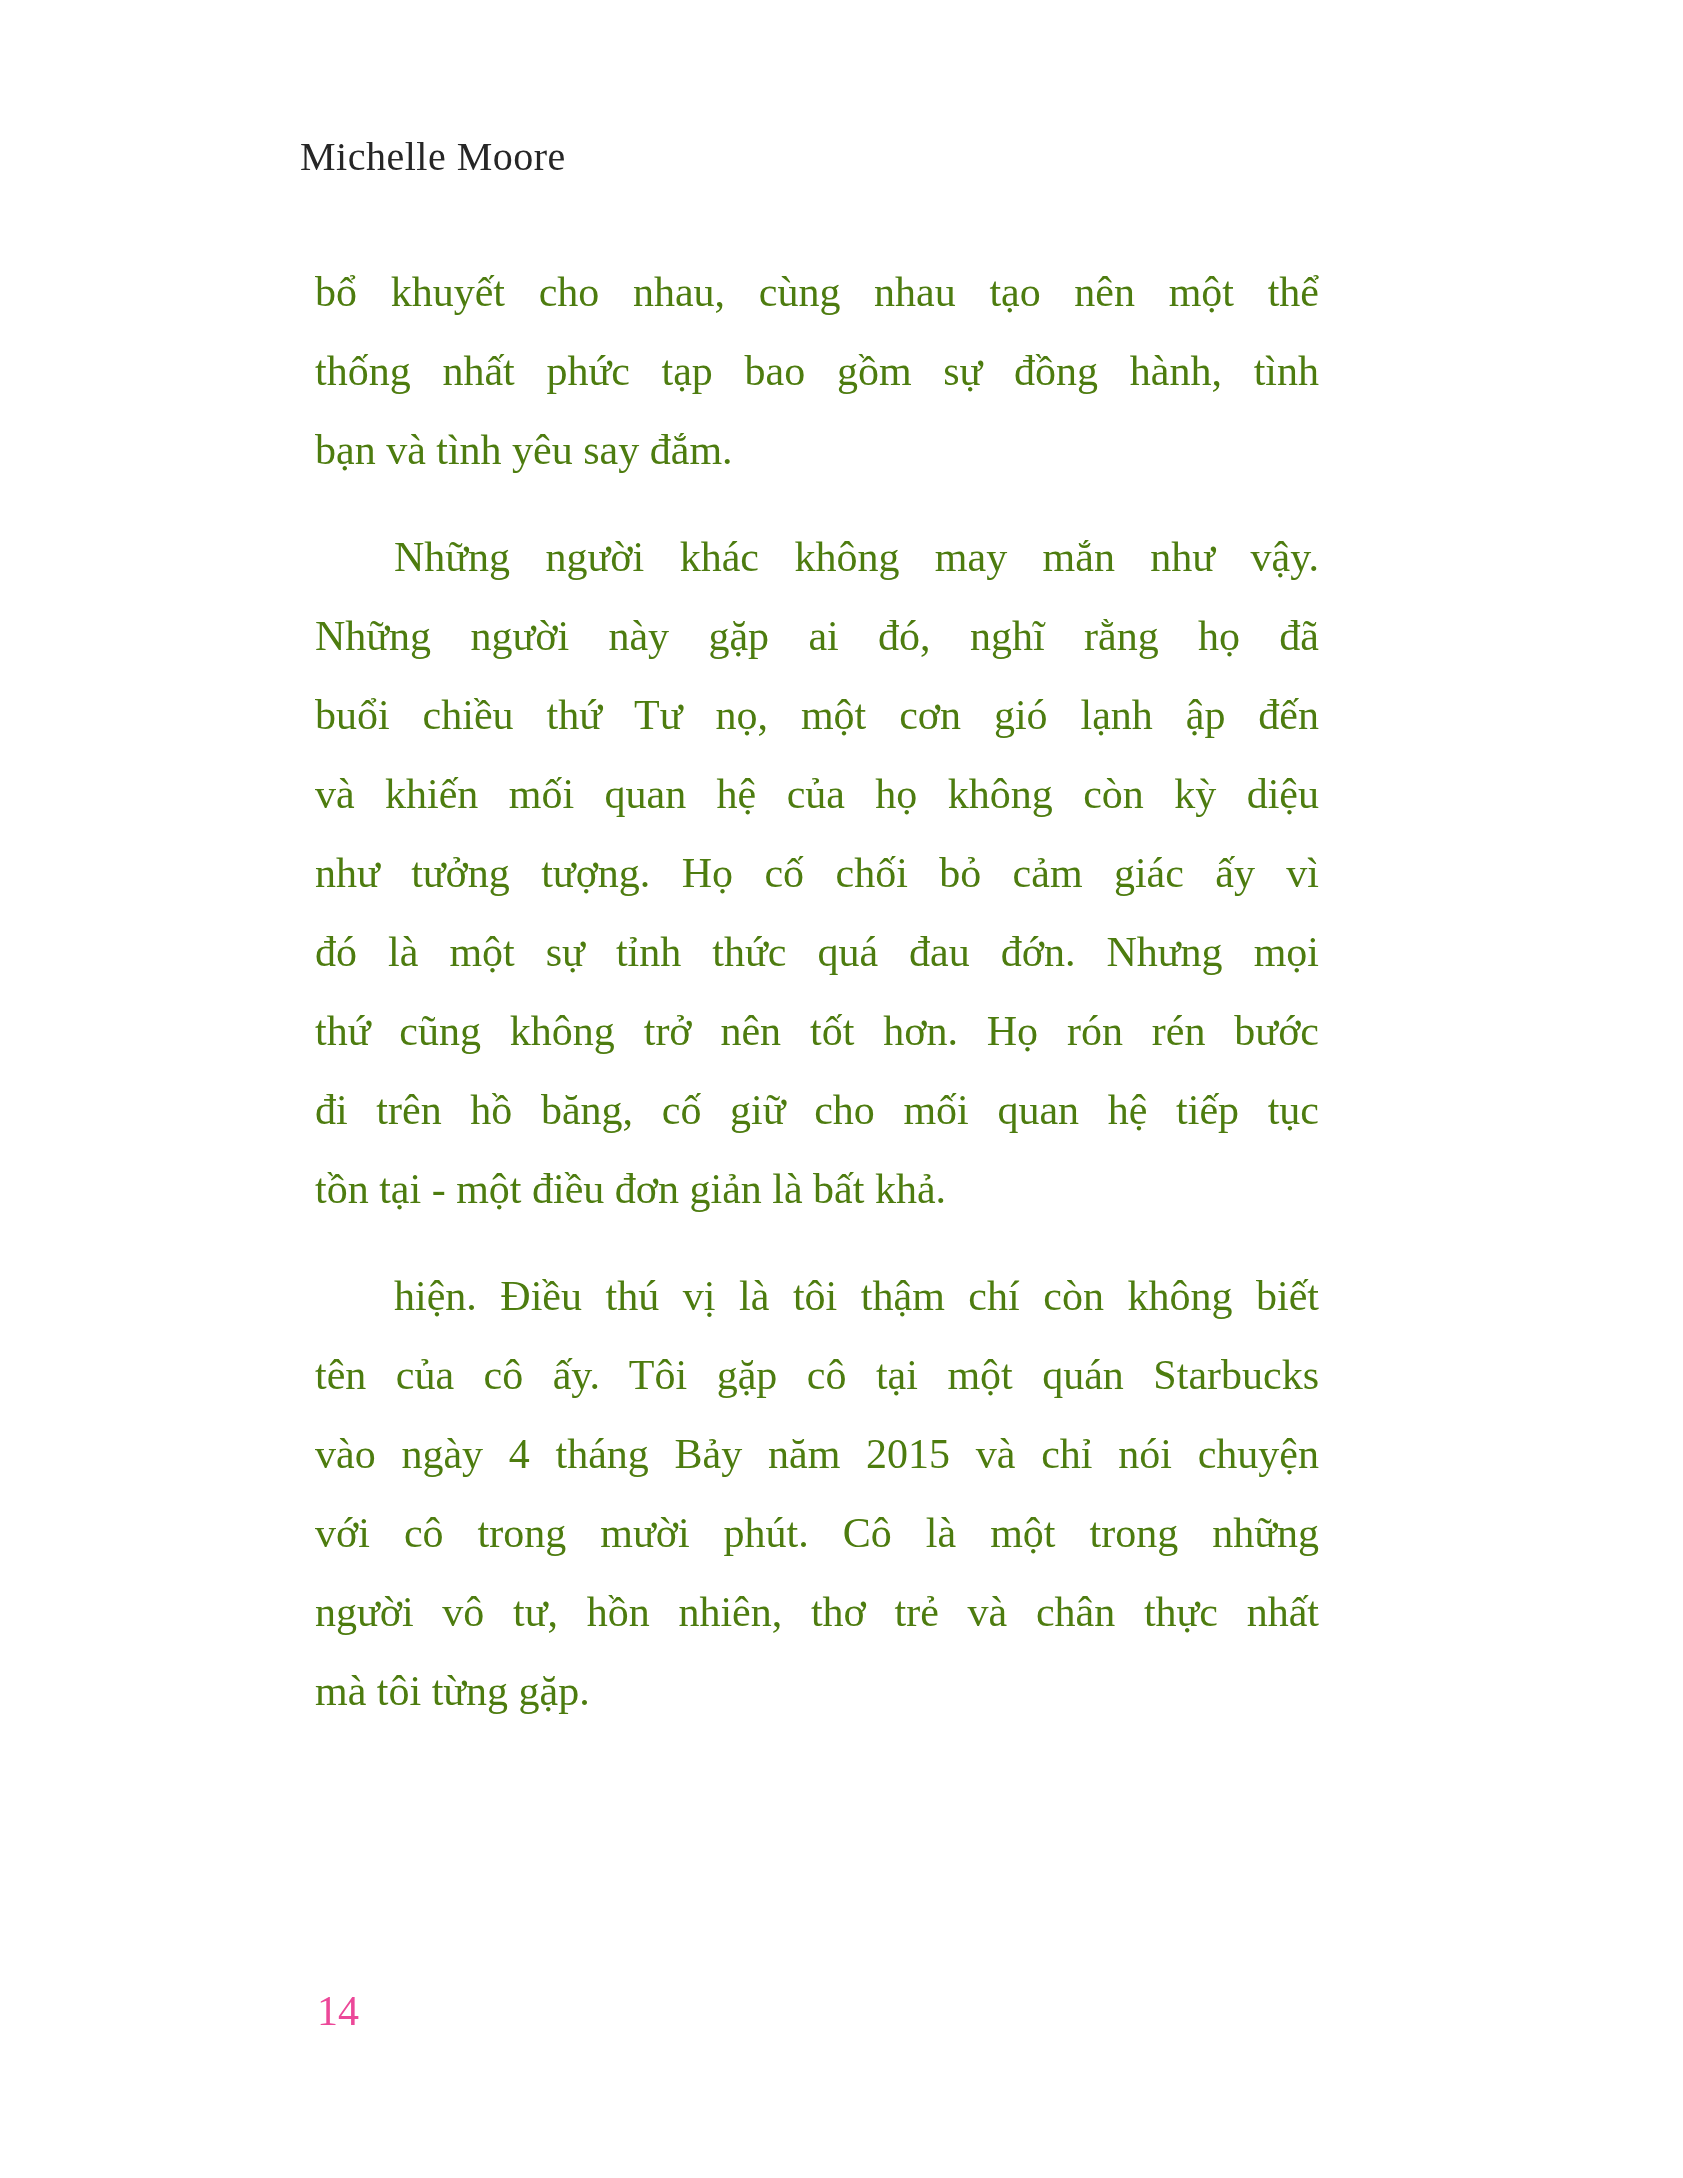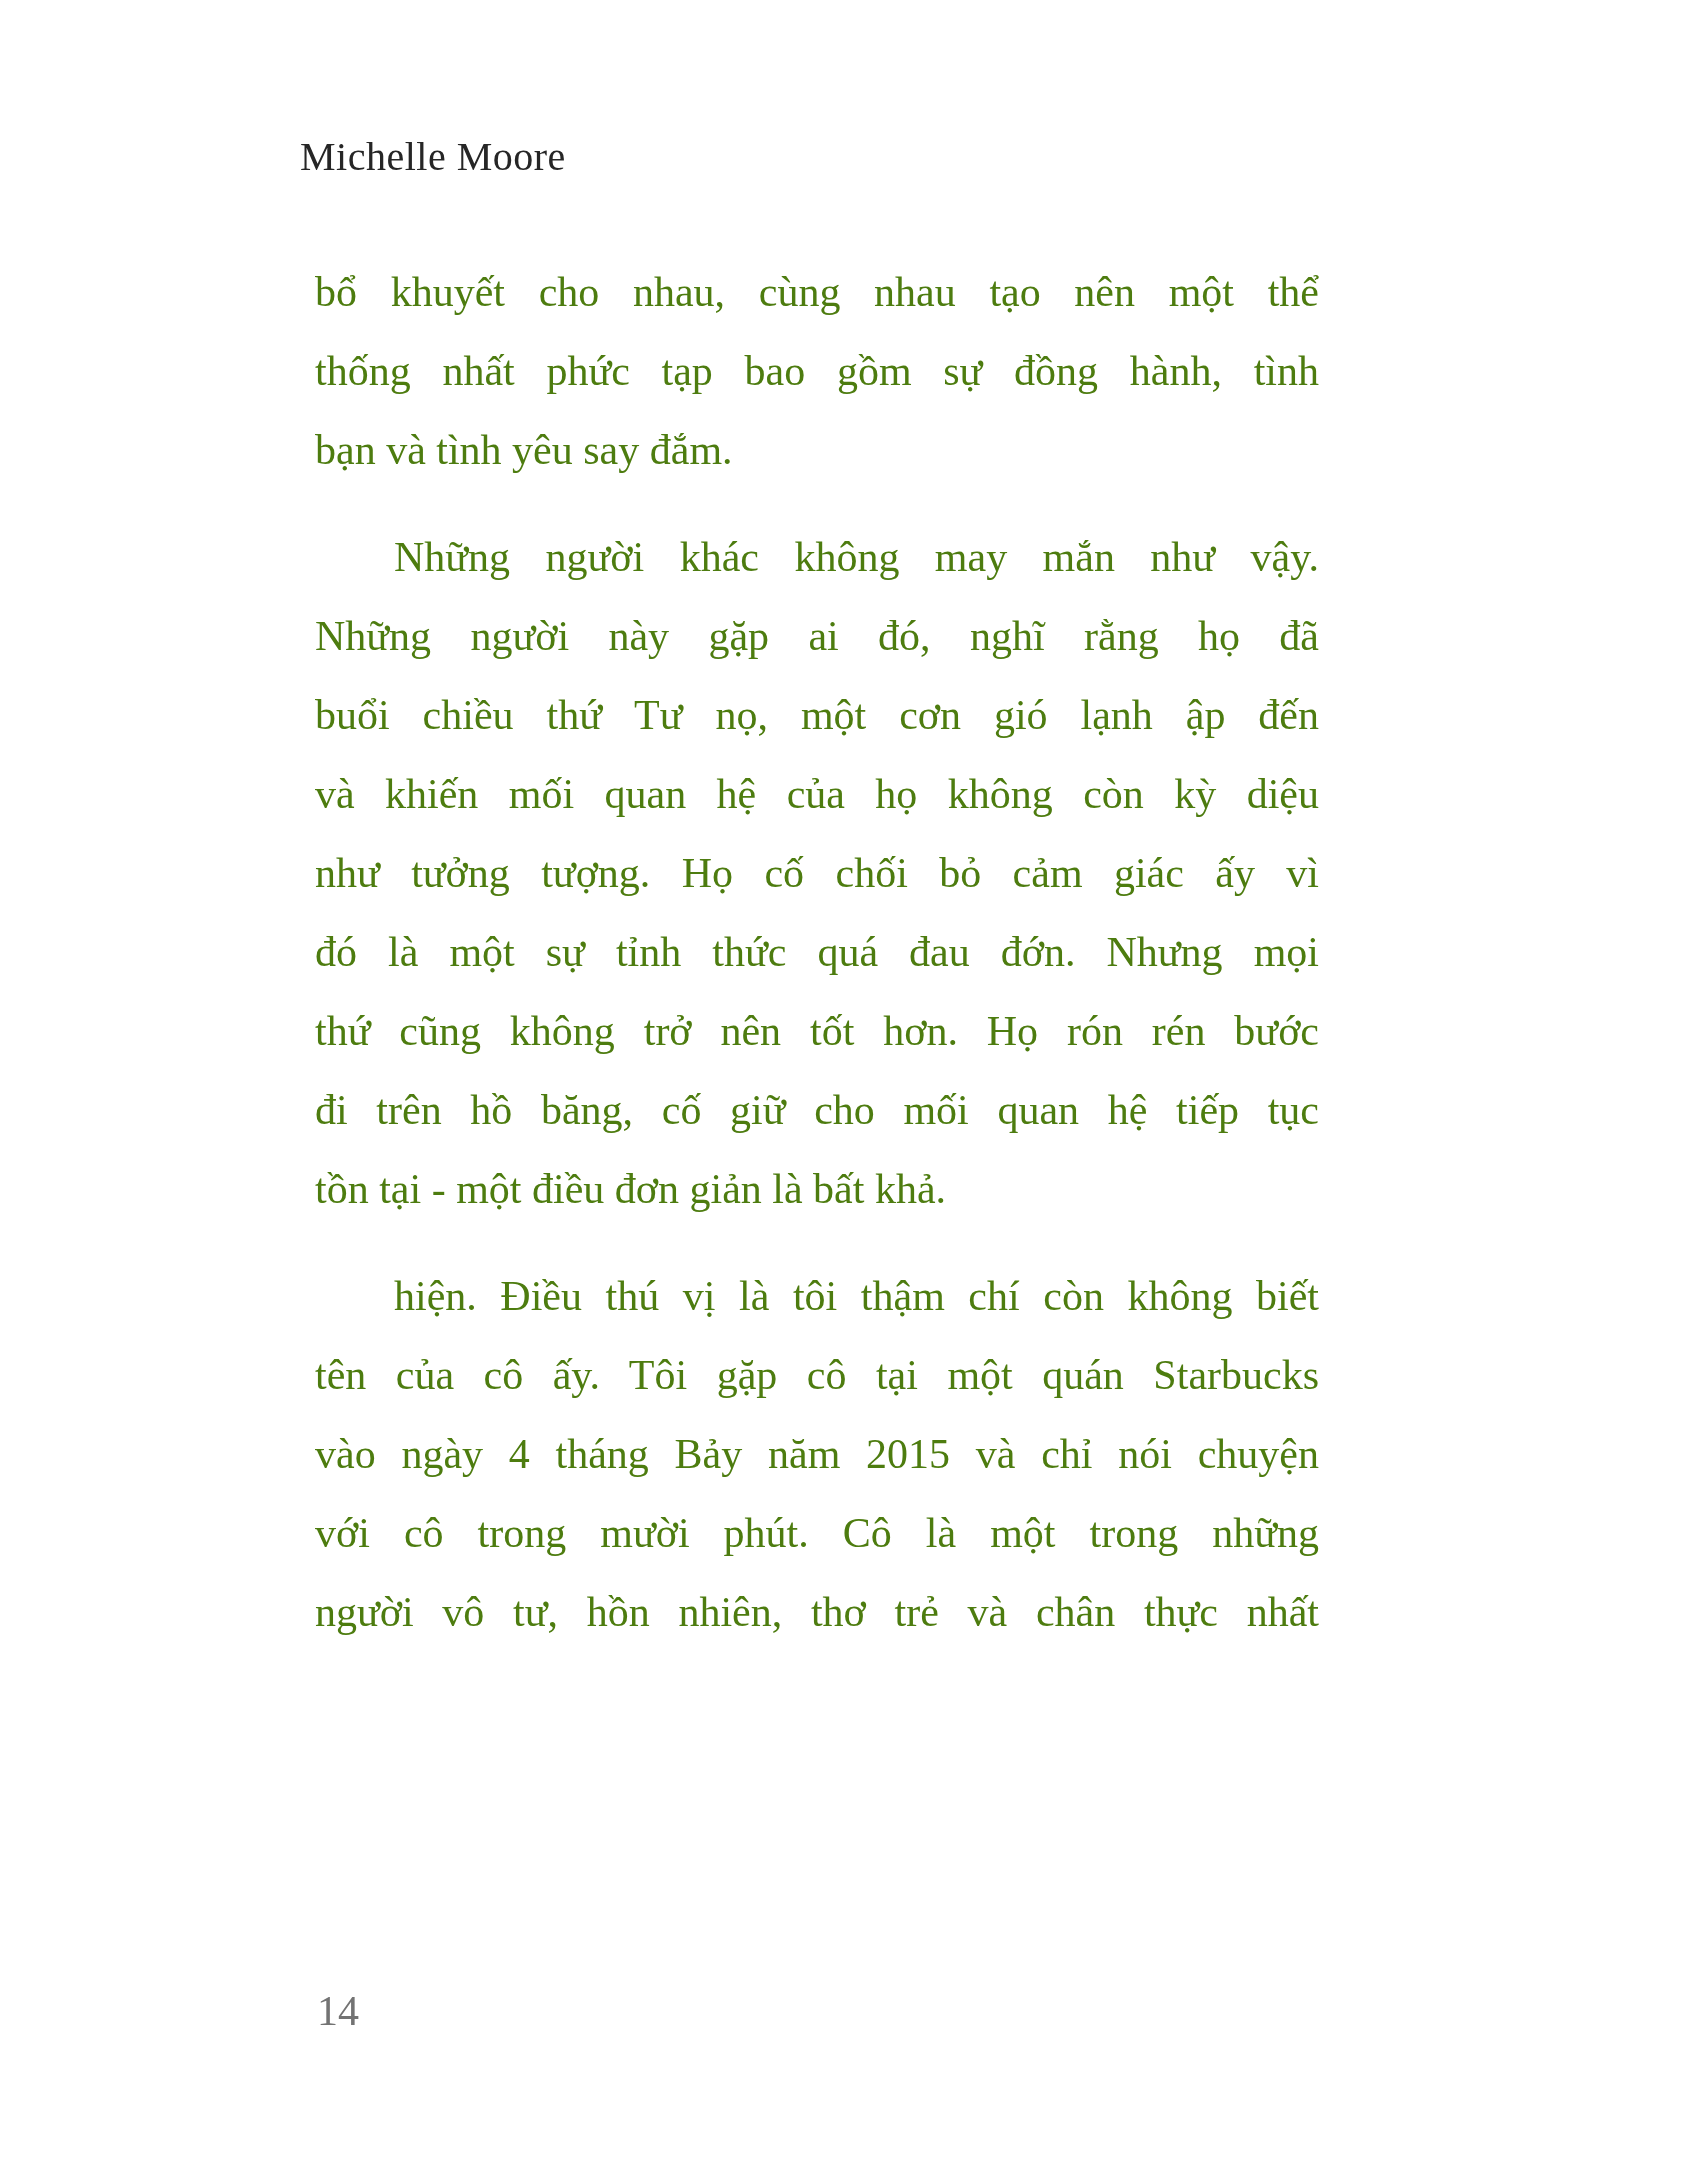--- a/index.html
+++ b/index.html
@@ -47,21 +47,21 @@
   }
   .para.indent .line:first-child {
     text-indent: 79px;
   }
   .page-number {
     position: absolute;
     left: 317px;
     top: 1988px;
     font-size: 42px;
     line-height: 46px;
-    color: #737373;
+    color: #ec4899;
   }
 </style>
 </head>
 <body>
 
 <div class="page">
   <div class="running-header">Michelle Moore</div>
 
   <div class="body-text">
       <div class="para">
@@ -79,18 +79,19 @@
         <div class="line">thứ cũng không trở nên tốt hơn. Họ rón rén bước</div>
         <div class="line">đi trên hồ băng, cố giữ cho mối quan hệ tiếp tục</div>
         <div class="line last">tồn tại - một điều đơn giản là bất khả.</div>
       </div>
       <div class="para indent">
         <div class="line">hiện. Điều thú vị là tôi thậm chí còn không biết</div>
         <div class="line">tên của cô ấy. Tôi gặp cô tại một quán Starbucks</div>
         <div class="line">vào ngày 4 tháng Bảy năm 2015 và chỉ nói chuyện</div>
         <div class="line">với cô trong mười phút. Cô là một trong những</div>
         <div class="line">người vô tư, hồn nhiên, thơ trẻ và chân thực nhất</div>
+        <div class="line last">mà tôi từng gặp.</div>
       </div>
     </div>
 
   <div class="page-number">14</div>
 </div>
 
 
 </body></html>

